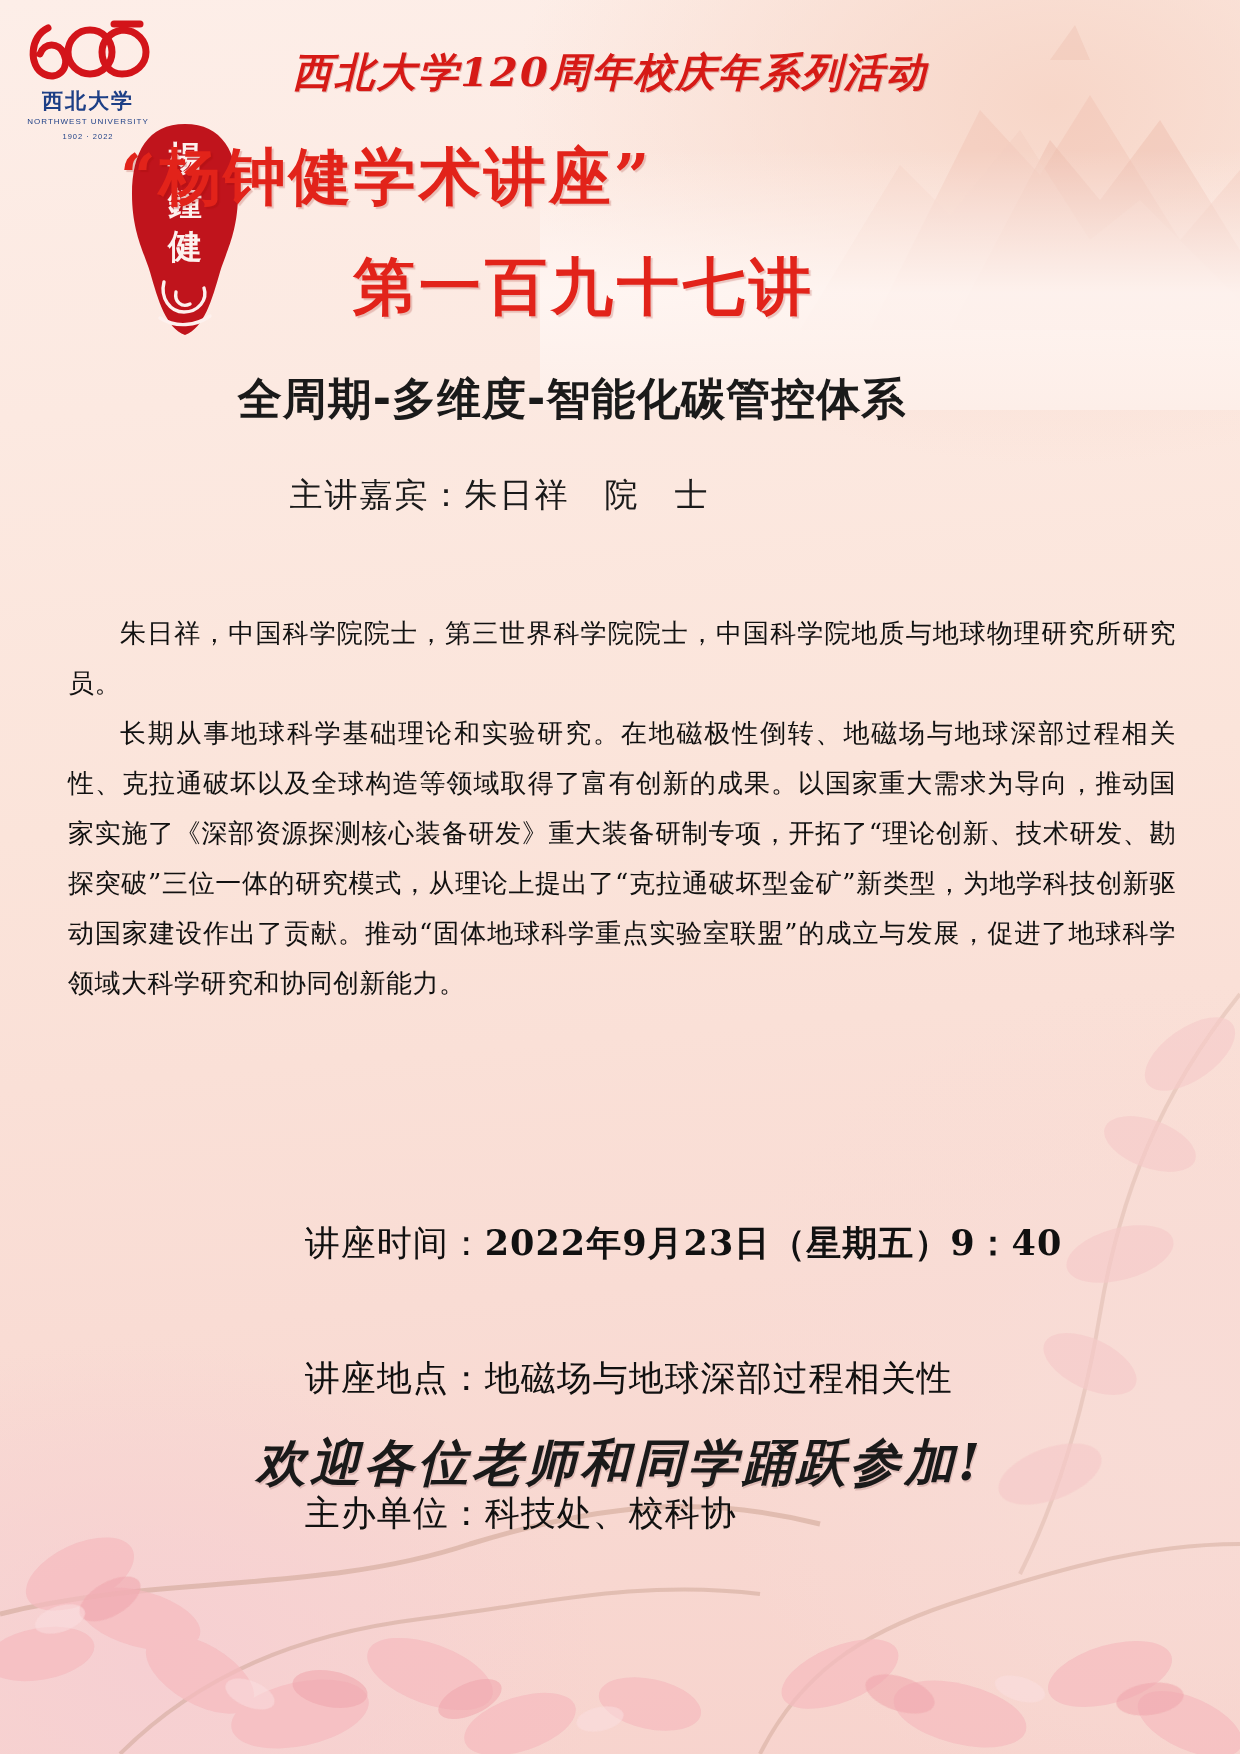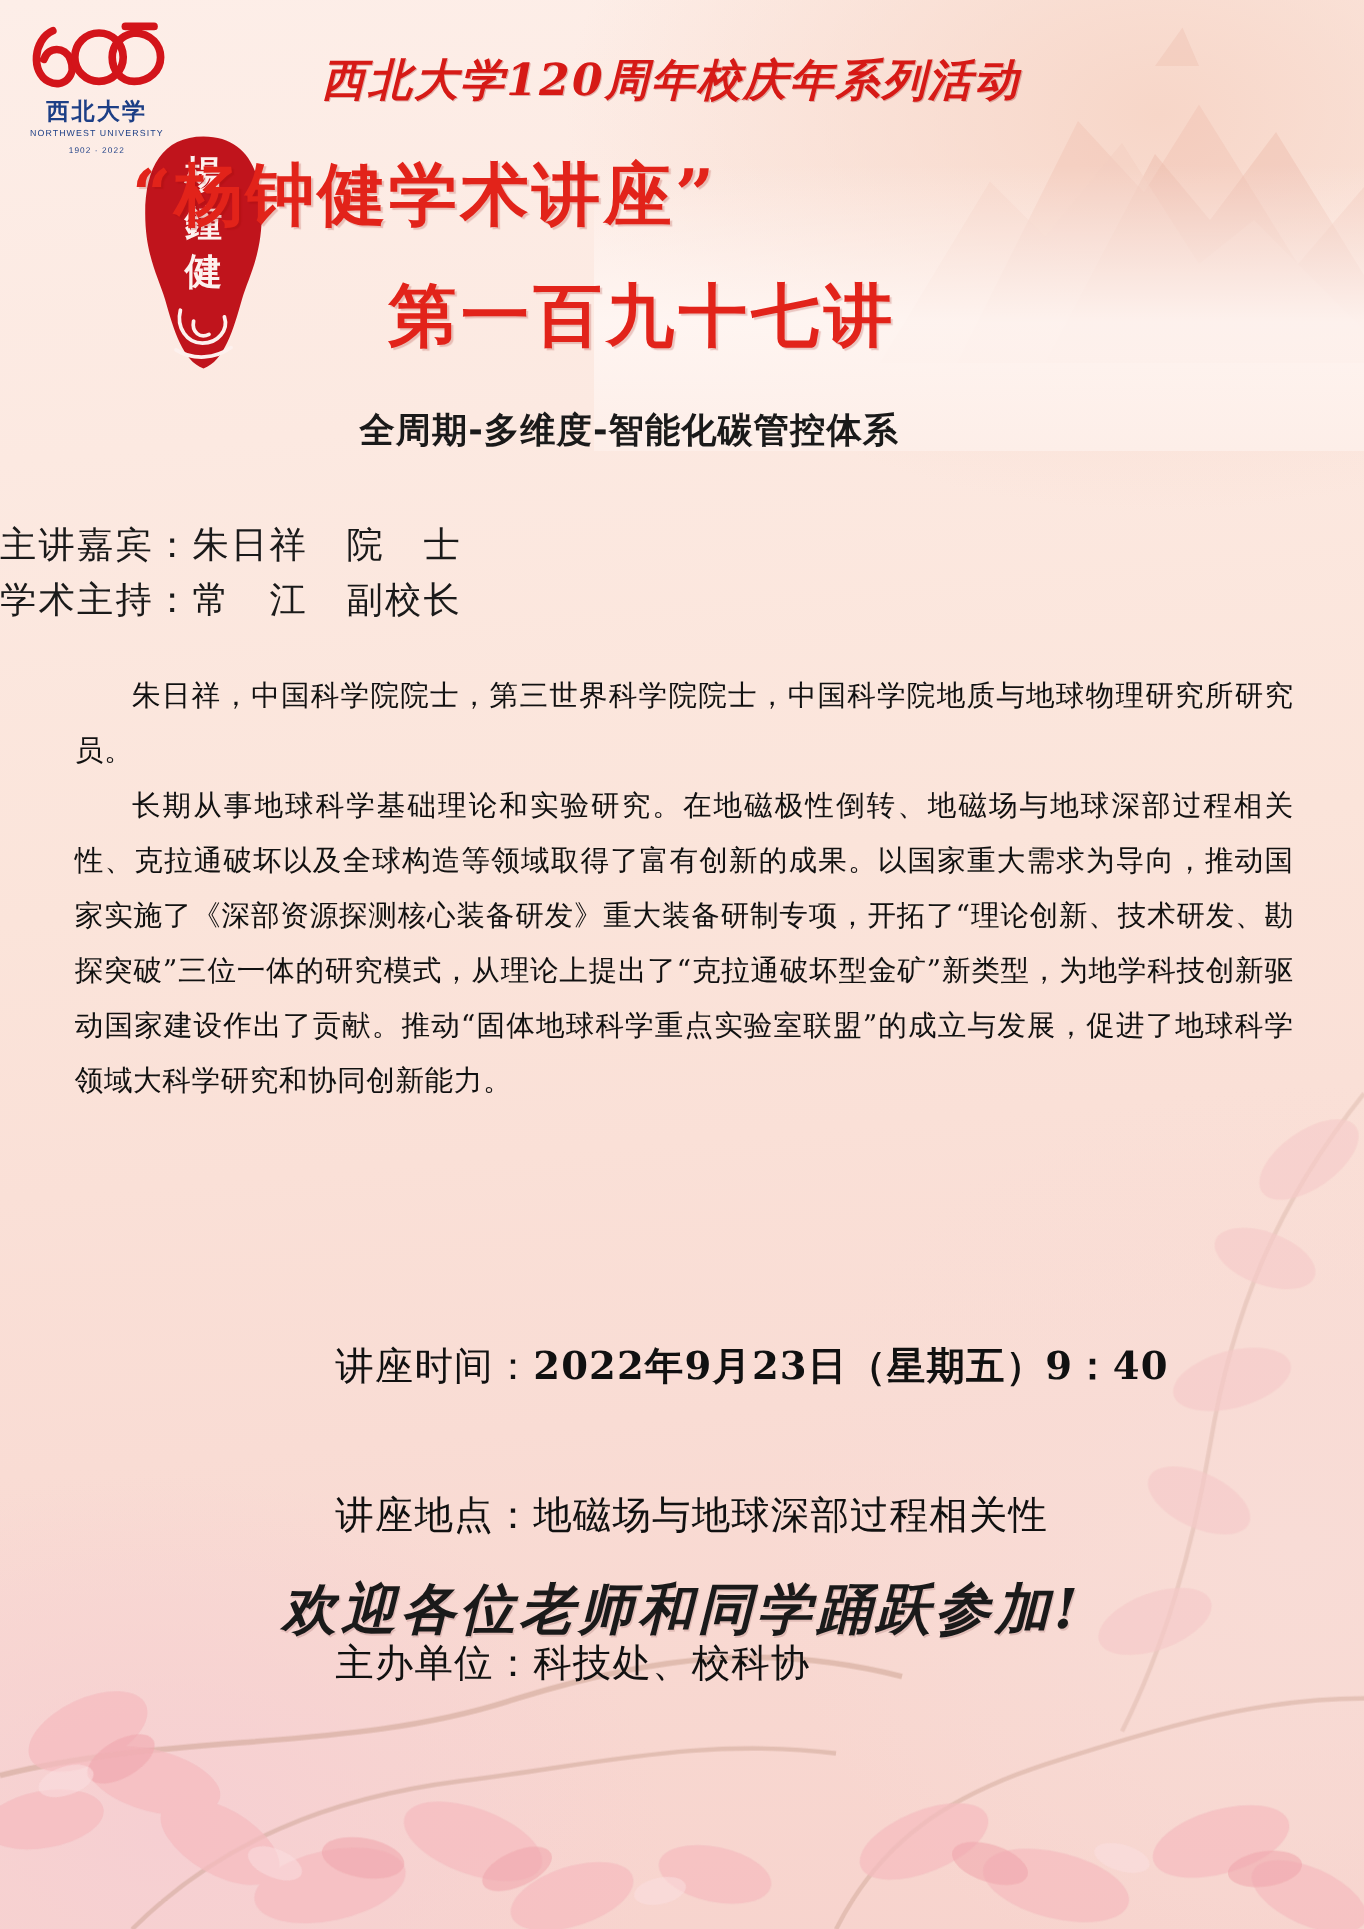--- a/index.html
+++ b/index.html
@@ -114,30 +114,31 @@
     text-shadow: 2px 2px 1px rgba(150,10,0,.2);
   }
 
   .topic {
     position: absolute;
     left: 0; top: 370px;
     width: 1144px;
     text-align: center;
     font-family: "DejaVu Sans", sans-serif;
     font-weight: bold;
-    font-size: 32px;
+    font-size: 44px;
     color: #1a1a1a;
     letter-spacing: 1px;
   }
 
   
   .speakers {
     position: absolute;
     left: 0; top: 470px;
     width: 999px;
+    text-align: center;
     font-family: "DejaVu Serif", serif;
     font-size: 33px;
     color: #1a1a1a;
     line-height: 50px;
     letter-spacing: 2px;
   }
   .speakers div { white-space: pre; }
 
   
   .bio {
@@ -273,21 +274,20 @@
 
   <div class="banner">西北大学120周年校庆年系列活动</div>
 
   <div class="title-main">“杨钟健学术讲座”</div>
   <div class="title-sub">第一百九十七讲</div>
 
   <div class="topic">全周期-多维度-智能化碳管控体系</div>
 
   <div class="speakers">
     <div>主讲嘉宾：朱日祥　院　士</div>
-    <div>学术主持：常　江　副校长</div>
   </div>
 
   <div class="bio">
     <p>朱日祥，中国科学院院士，第三世界科学院院士，中国科学院地质与地球物理研究所研究员。</p>
     <p>长期从事地球科学基础理论和实验研究。在地磁极性倒转、地磁场与地球深部过程相关性、克拉通破坏以及全球构造等领域取得了富有创新的成果。以国家重大需求为导向，推动国家实施了《深部资源探测核心装备研发》重大装备研制专项，开拓了“理论创新、技术研发、勘探突破”三位一体的研究模式，从理论上提出了“克拉通破坏型金矿”新类型，为地学科技创新驱动国家建设作出了贡献。推动“固体地球科学重点实验室联盟”的成立与发展，促进了地球科学领域大科学研究和协同创新能力。</p>
   </div>
 
   <div class="info">
     <div class="row">
       <span>讲座时间：</span><b>2022年9月23日（星期五）9：40</b>

